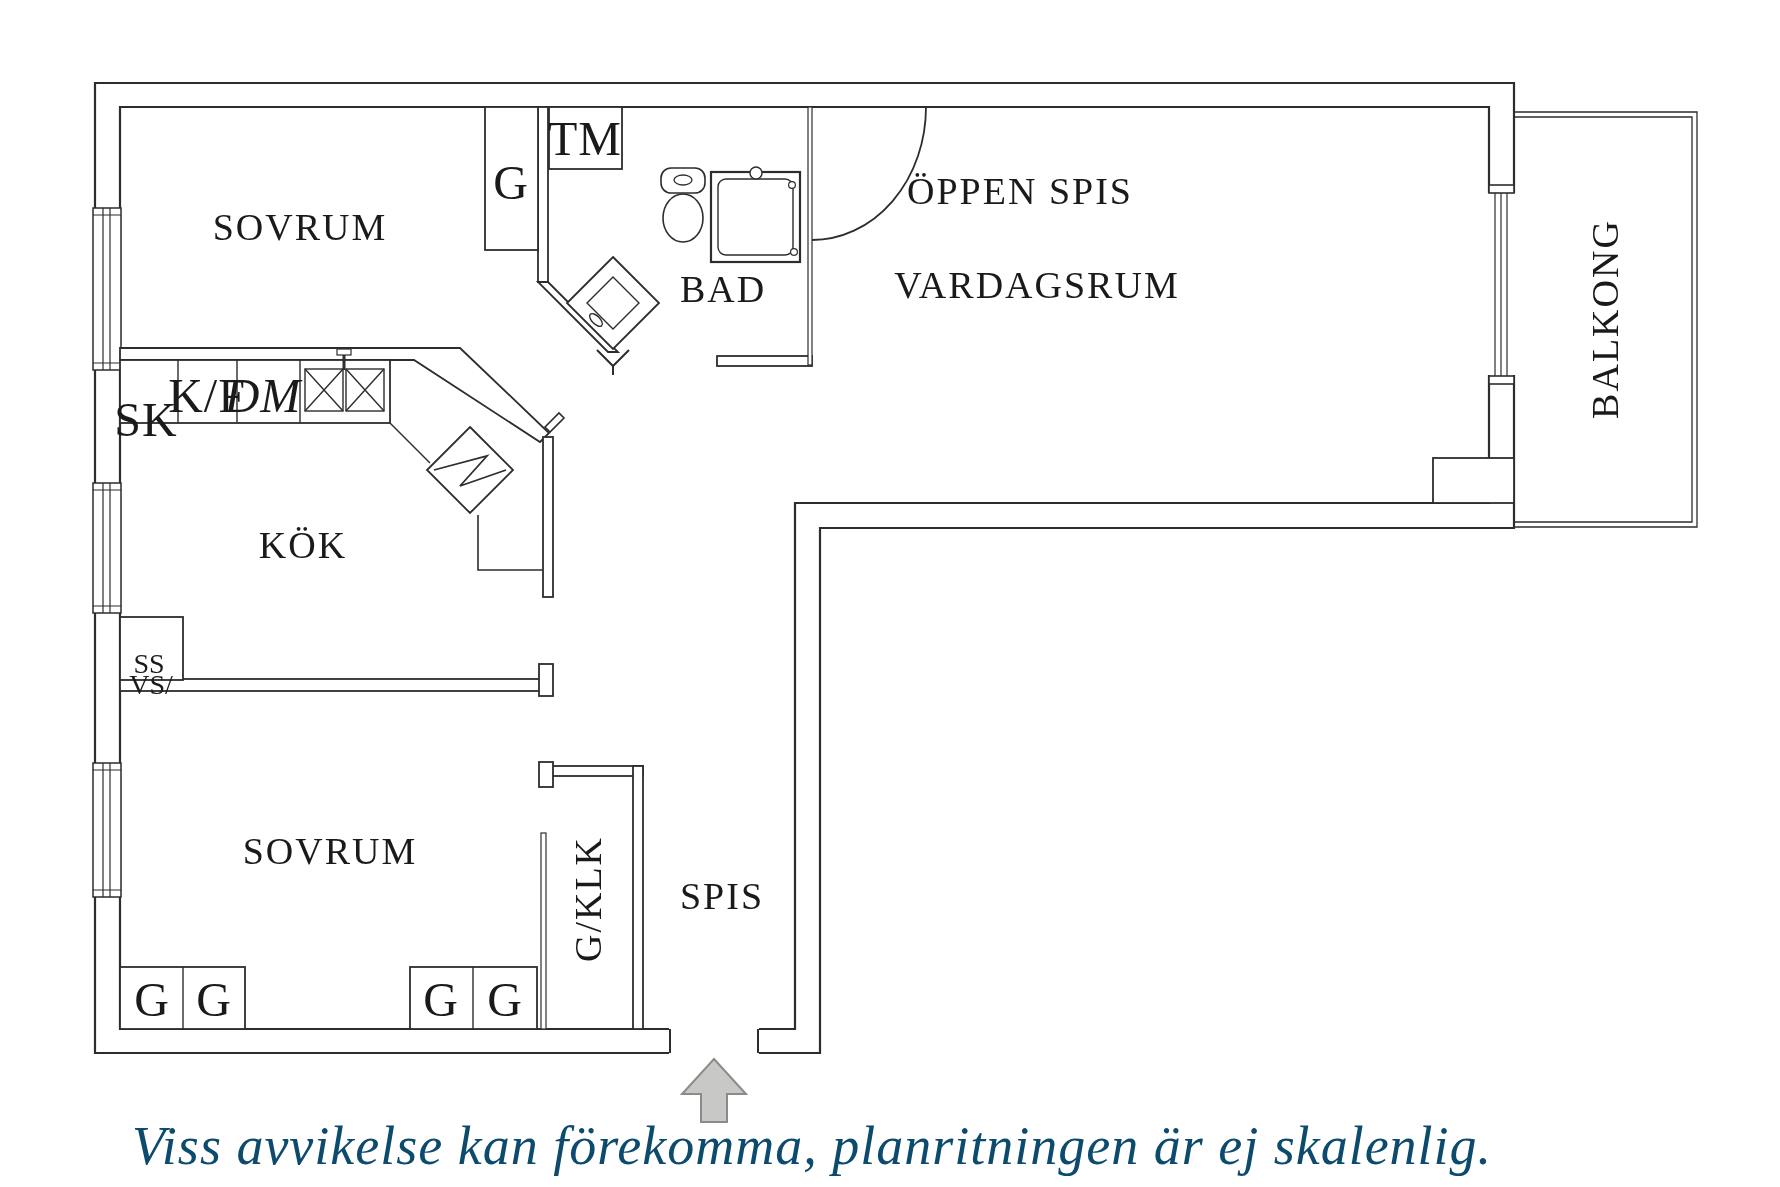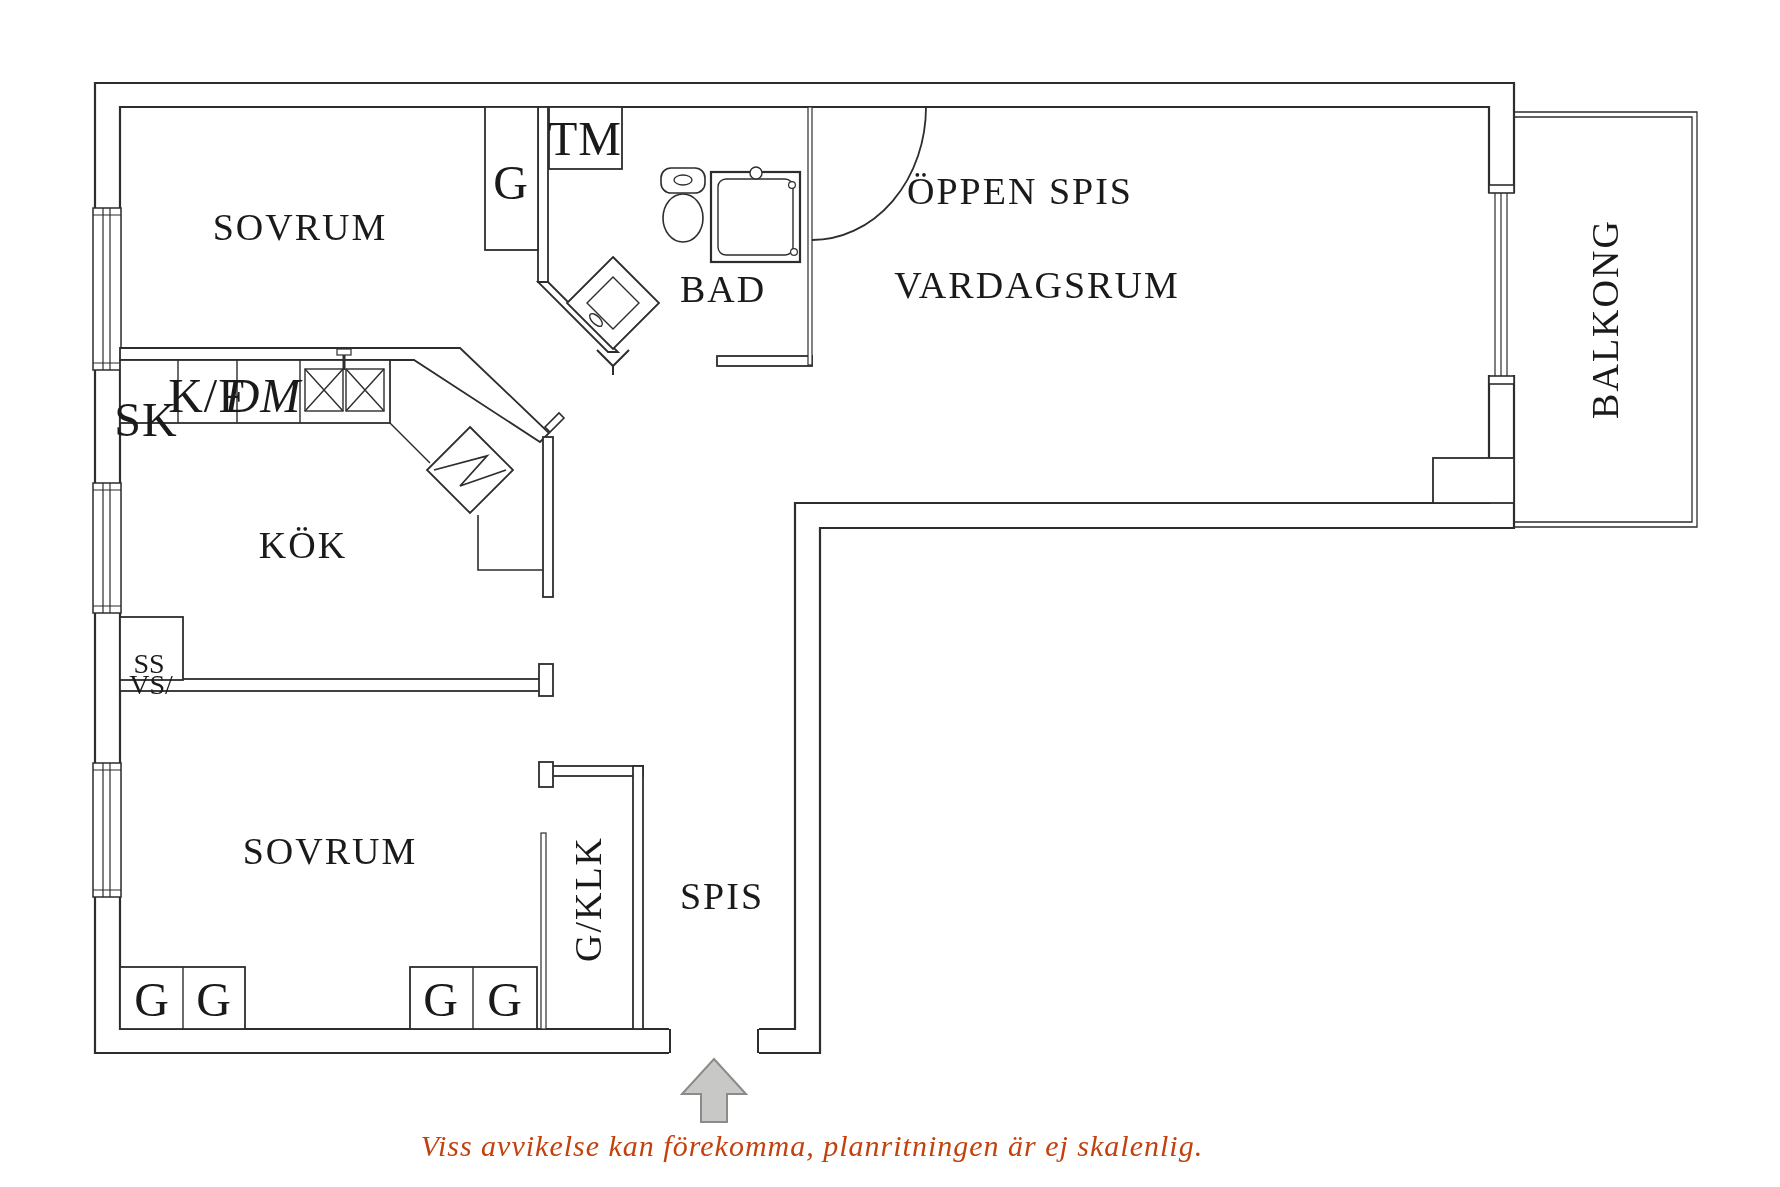--- a/index.html
+++ b/index.html
@@ -6,22 +6,22 @@
   .stage{position:relative;width:1780px;height:1187px;background:#ffffff;overflow:hidden;
          font-family:"Liberation Serif","DejaVu Serif",serif;color:#1a1a1a;}
   .stage svg{position:absolute;left:0;top:0;}
   .lbl{position:absolute;transform:translate(-50%,-50%);white-space:nowrap;
        font-family:"Liberation Serif","DejaVu Serif",serif;color:#1a1a1a;
        font-size:38px;letter-spacing:2px;line-height:1;}
   .lbl.rot{transform:translate(-50%,-50%) rotate(-90deg);}
   .lbl.small{font-size:48px;letter-spacing:1px;}
   .lbl.tiny{font-size:28px;letter-spacing:0;}
   .disclaimer{position:absolute;left:812px;top:1146px;transform:translate(-50%,-50%);
-       font-style:italic;font-size:30px;letter-spacing:1px;white-space:nowrap;
-       font-family:"Liberation Serif","DejaVu Serif",serif;color:#c2410c;}
+       font-style:italic;font-size:54px;letter-spacing:1px;white-space:nowrap;
+       font-family:"Liberation Serif","DejaVu Serif",serif;color:#0c4a6e;}
 </style>
 </head>
 <body>
 
 <div class="stage">
 
   <svg width="1780" height="1187" viewBox="0 0 1780 1187">
 
     <g>
       <path d="M95,83 H1514 V528 H820 V1053 H95 Z  M120,107 H1489 V503 H795 V1029 H120 Z" fill="#ffffff" fill-rule="evenodd" stroke="#2d2d2d" stroke-width="2.2"></path>

